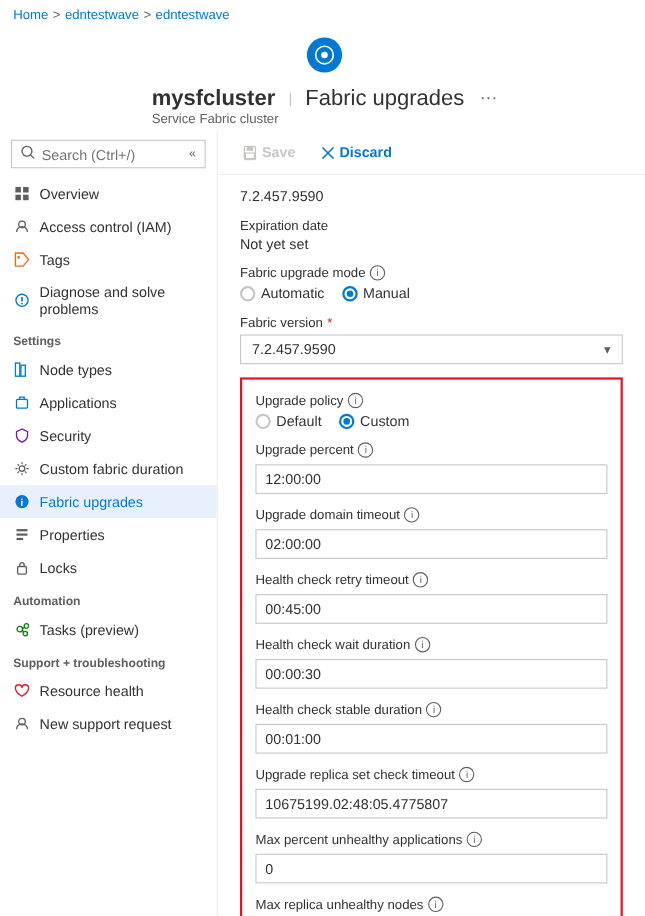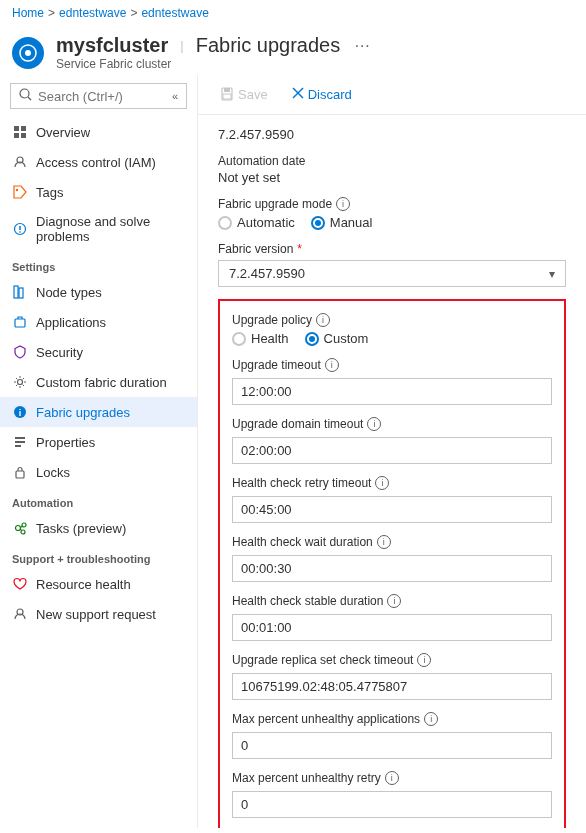--- a/index.html
+++ b/index.html
@@ -3,21 +3,21 @@
   <meta charset="utf-8">
   <style>
     * { box-sizing: border-box; margin: 0; padding: 0; }
     body { font-family: 'Segoe UI', Arial, sans-serif; font-size: 13px; color: #333; background: #fff; width: 586px; min-height: 833px; overflow-x: hidden; }
 
     
     .breadcrumb { padding: 6px 12px; font-size: 12px; color: #0078d4; display: flex; align-items: center; gap: 4px; }
     .breadcrumb span { color: #605e5c; }
 
     
-    .header { display: flex; align-items: center; padding: 8px 8px 4px 12px; gap: 12px; }
+    .header { display: flex; align-items: center; padding: 8px 8px 4px 12px; gap: 12px; flex-direction: column; }
     .header-icon { width: 32px; height: 32px; background: #0078d4; border-radius: 50%; display: flex; align-items: center; justify-content: center; color: white; font-size: 16px; flex-shrink: 0; }
     .header-title { font-size: 20px; font-weight: 600; color: #323130; }
     .header-divider { color: #c8c6c4; margin: 0 4px; }
     .header-menu { color: #605e5c; font-size: 16px; cursor: pointer; margin-left: 6px; }
 
     
     .main-layout { display: flex; height: calc(833px - 80px); }
 
     
     .sidebar { width: 198px; flex-shrink: 0; border-right: 1px solid #edebe9; overflow-y: auto; }
@@ -27,21 +27,21 @@
     .sidebar-item { display: flex; align-items: center; padding: 7px 12px; gap: 8px; cursor: pointer; font-size: 13px; color: #323130; }
     .sidebar-item.active { background: #e8f0fe; color: #0078d4; font-weight: 500; }
     .sidebar-icon { width: 16px; height: 16px; display: flex; align-items: center; justify-content: center; flex-shrink: 0; }
     .section-header { padding: 10px 12px 4px 12px; font-size: 11px; font-weight: 600; color: #605e5c; text-transform: none; }
 
     
     .content { flex: 1; padding: 0; overflow-y: auto; }
 
     
     .toolbar { display: flex; align-items: center; padding: 8px 16px; gap: 12px; border-bottom: 1px solid #edebe9; }
-    .toolbar-btn { display: flex; gap: 4px; color: #0078d4; cursor: pointer; font-size: 13px; background: none; border: none; padding: 4px 6px; }
+    .toolbar-btn { display: flex; align-items: center; gap: 4px; color: #0078d4; cursor: pointer; font-size: 13px; background: none; border: none; padding: 4px 6px; font-weight: bold; }
     .toolbar-btn.disabled { color: #c8c6c4; cursor: default; }
 
     
     .form-content { padding: 12px 20px; }
     .field-group { margin-bottom: 12px; }
     .field-label { font-size: 12px; color: #323130; margin-bottom: 2px; display: flex; align-items: center; gap: 4px; }
     .field-value { font-size: 13px; color: #323130; }
     .info-icon { width: 14px; height: 14px; border-radius: 50%; border: 1px solid #605e5c; display: inline-flex; align-items: center; justify-content: center; font-size: 9px; color: #605e5c; cursor: pointer; flex-shrink: 0; }
 
     
@@ -270,21 +270,21 @@
       </button>
     </div>
 
     <div class="form-content">
 
       <div class="field-group">
         <div class="field-value">7.2.457.9590</div>
       </div>
 
       <div class="field-group">
-        <div class="field-label">Automation date</div>
+        <div class="field-label">Expiration date</div>
         <div class="field-value">Not yet set</div>
       </div>
 
       <div class="field-group">
         <div class="field-label">
           <span>Fabric upgrade mode</span>
           <span class="info-icon">i</span>
         </div>
         <div class="radio-group">
           <div class="radio-item">
@@ -314,34 +314,34 @@
       <div class="policy-box">
 
         <div class="field-group">
           <div class="field-label">
             <span>Upgrade policy</span>
             <span class="info-icon">i</span>
           </div>
           <div class="radio-group">
             <div class="radio-item">
               <div class="radio-outer"></div>
-              <span>Health</span>
+              <span>Default</span>
             </div>
             <div class="radio-item">
               <div class="radio-outer selected">
                 <div class="radio-inner"></div>
               </div>
               <span>Custom</span>
             </div>
           </div>
         </div>
 
         <div class="field-group">
           <div class="field-label">
-            <span>Upgrade timeout</span>
+            <span>Upgrade percent</span>
             <span class="info-icon">i</span>
           </div>
           <input type="text" class="text-input" value="12:00:00" style="">
         </div>
 
         <div class="field-group">
           <div class="field-label">
             <span>Upgrade domain timeout</span>
             <span class="info-icon">i</span>
           </div>
@@ -383,21 +383,21 @@
         <div class="field-group">
           <div class="field-label">
             <span>Max percent unhealthy applications</span>
             <span class="info-icon">i</span>
           </div>
           <input type="text" class="text-input" value="0" style="">
         </div>
 
         <div class="field-group">
           <div class="field-label">
-            <span>Max percent unhealthy retry</span>
+            <span>Max replica unhealthy nodes</span>
             <span class="info-icon">i</span>
           </div>
           <input type="text" class="text-input" value="0" style="">
         </div>
 
       </div>
     </div>
   </div>
 </div>
 

